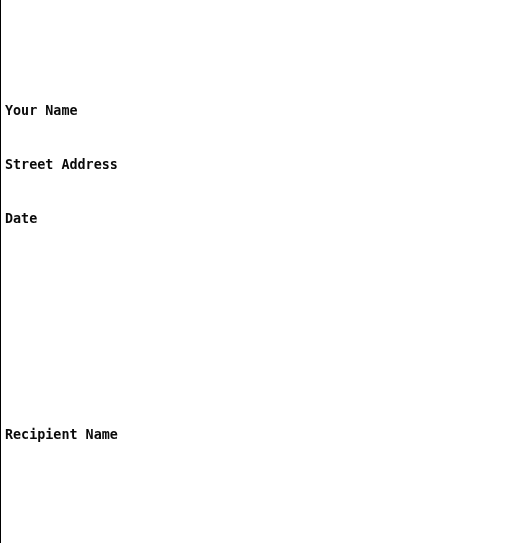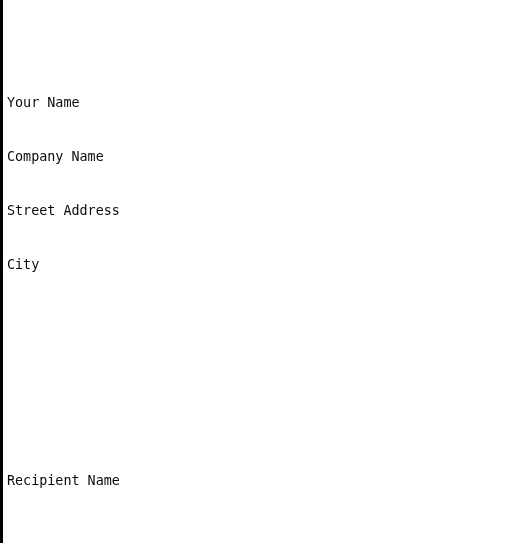--- a/index.html
+++ b/index.html
@@ -13,22 +13,23 @@
     height: 543px;
     overflow: hidden;
     font-family: "DejaVu Sans Mono", "Liberation Mono", monospace;
   }
   #letter-page {
     position: relative;
     box-sizing: border-box;
     width: 520px;
     height: 543px;
     background: #ffffff;
-    border-left: 3px solid #000000;
-    padding: 4px 0 0 4px;
+    border-left: 1px solid #000000;
+    padding: 12px 0 0 4px;
+    font-weight: bold;
   }
   .letter-body {
     font-family: "DejaVu Sans Mono", "Liberation Mono", monospace;
     font-size: 13.4px;
     line-height: 18px;
     color: #0a0a0a;
     white-space: pre;
     letter-spacing: 0px;
     -webkit-font-smoothing: none;
   }
@@ -46,23 +47,22 @@
   }
 </style>
 </head>
 <body>
 
 <div id="letter-page">
   <div class="letter-body">
 
     <div class="block">
       <span class="line">Your Name</span>
-      <span class="line">Company Name</span>
       <span class="line">Street Address</span>
-      <span class="line">City</span>
+      <span class="line">Date</span>
     </div>
 
     <span class="spacer"></span>
 
     <div class="block">
       <span class="line">Recipient Name</span>
       
       
       
       

